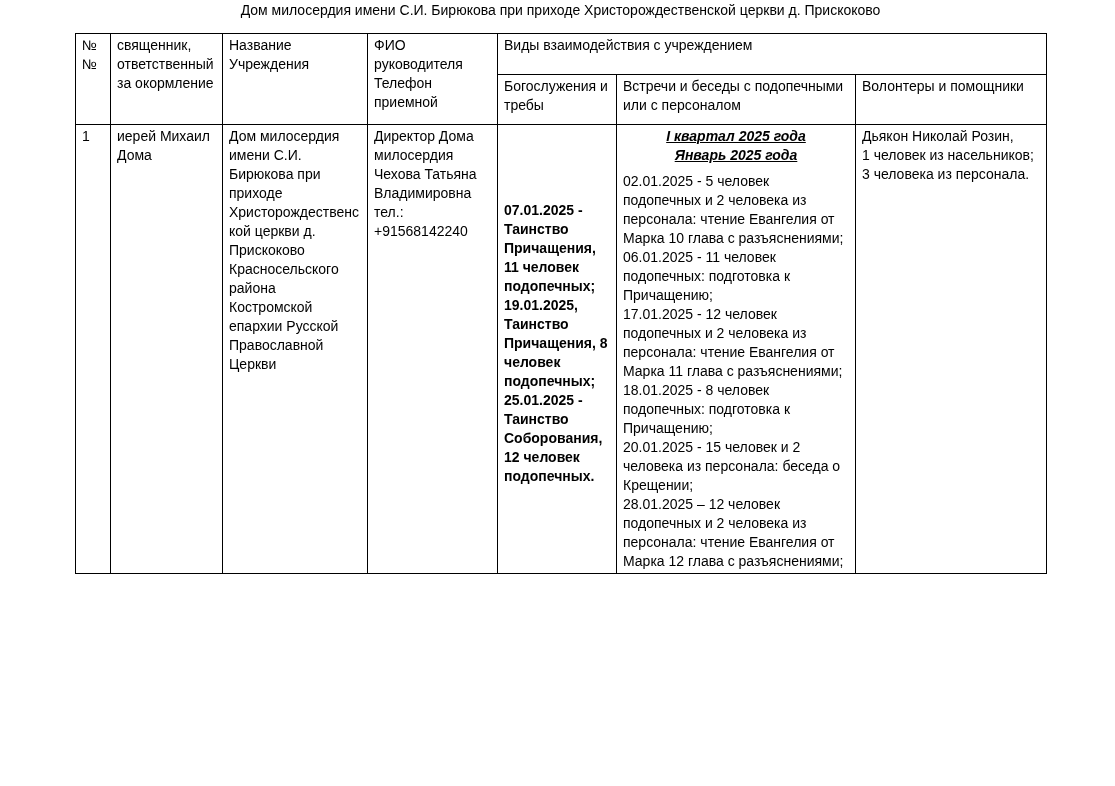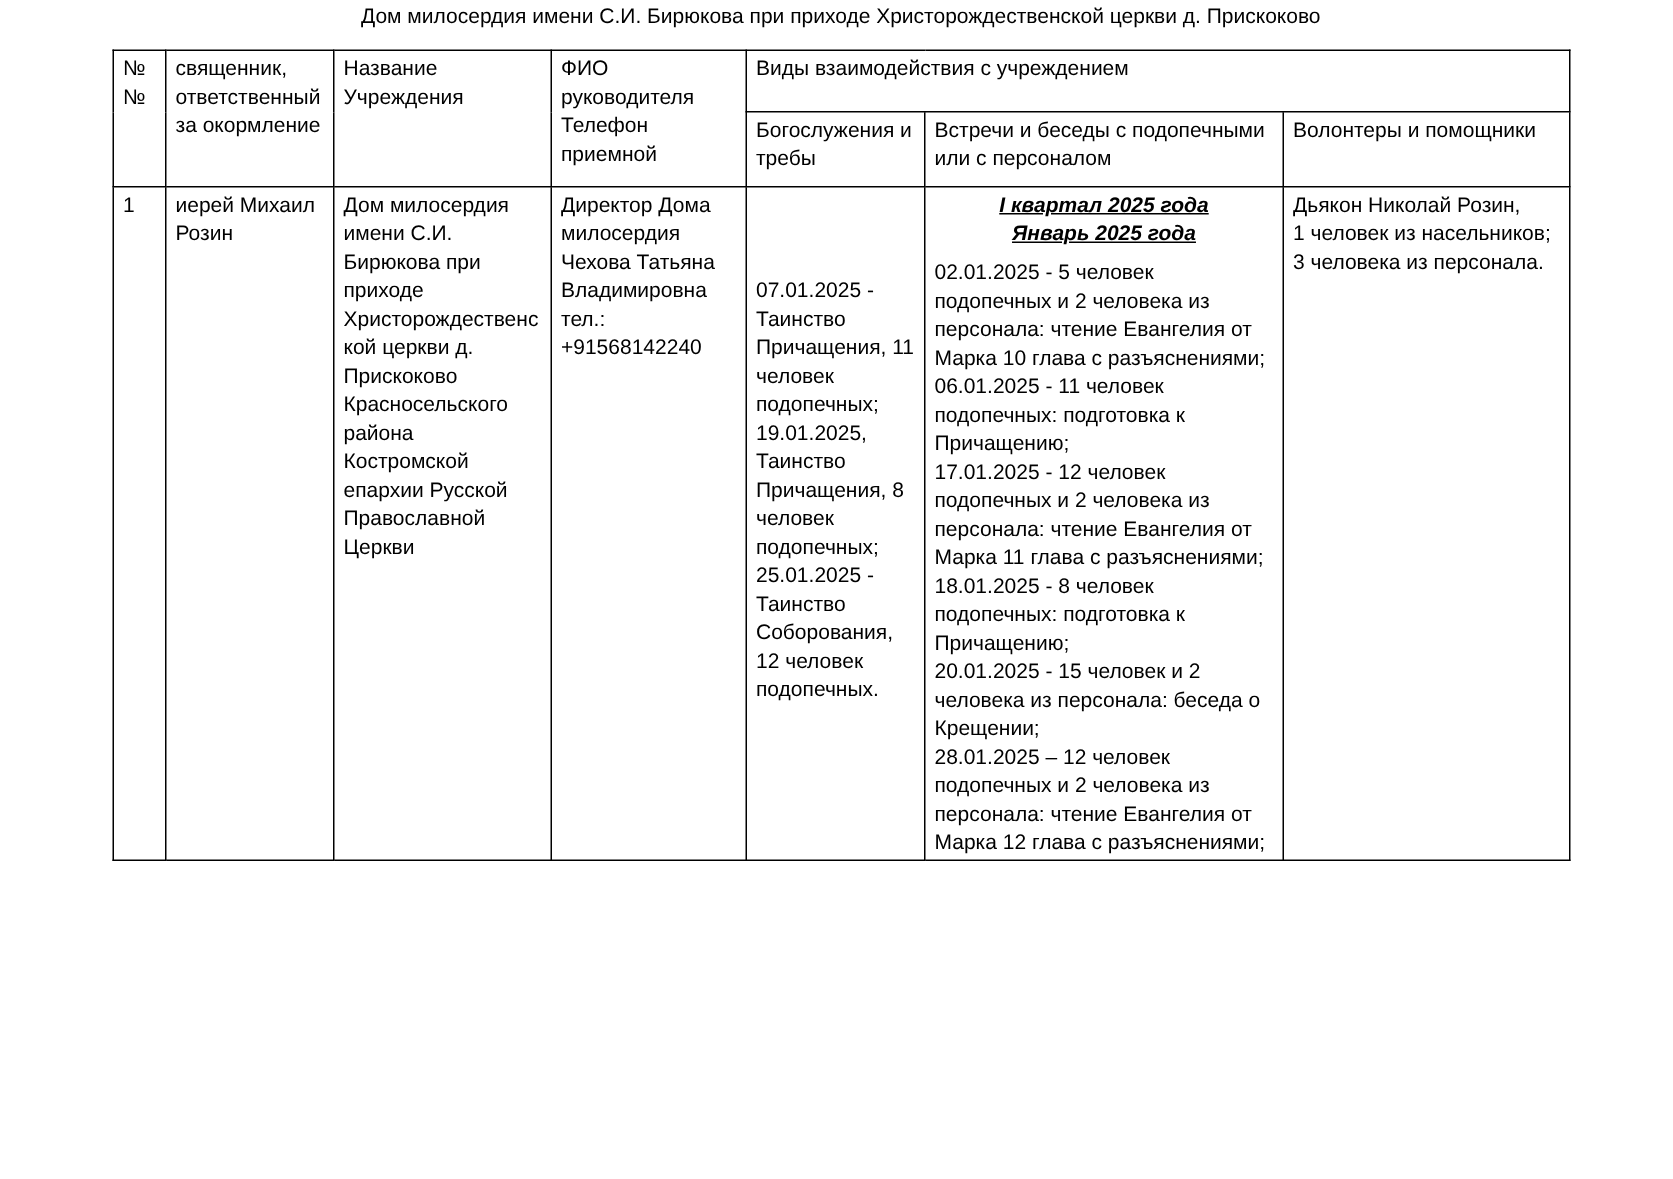--- a/index.html
+++ b/index.html
@@ -46,22 +46,23 @@
   }
   tr.hdr-row-1 { height: 41px; }
   tr.hdr-row-2 { height: 50px; }
   tr.body-row  { height: 430px; }
   .pre { white-space: pre-line; }
   .justify {
     text-align: justify;
     overflow-wrap: break-word;
   }
   .services-text {
-    margin-top: 57px;
+    margin-top: 74px;
     white-space: pre-line;
+    font-weight: bold;
   }
   .q-title {
     text-align: center;
     font-weight: bold;
     font-style: italic;
     text-decoration: underline;
   }
   .meetings-text {
     margin-top: 7px;
     white-space: pre-line;
@@ -101,21 +102,21 @@
 приемной</th>
         <th colspan="3">Виды взаимодействия с учреждением</th>
       </tr>
       <tr class="hdr-row-2">
         <th>Богослужения и требы</th>
         <th>Встречи и беседы с подопечными или с персоналом</th>
         <th>Волонтеры и помощники</th>
       </tr>
       <tr class="body-row">
         <td>1</td>
-        <td>иерей Михаил Розин</td>
+        <td>иерей Михаил Дома</td>
         <td class="justify">Дом милосердия имени С.И. Бирюкова при приходе Христорождественской церкви д. Прискоково Красносельского района Костромской епархии Русской Православной Церкви</td>
         <td>Директор Дома милосердия Чехова Татьяна Владимировна тел.: +91568142240</td>
         <td>
           <div class="services-text">07.01.2025 - Таинство Причащения, 11 человек подопечных;
 19.01.2025, Таинство Причащения, 8 человек подопечных;
 25.01.2025 - Таинство Соборования, 12 человек подопечных.</div>
         </td>
         <td>
           <div class="q-title">I квартал 2025 года</div>
           <div class="q-title">Январь 2025 года</div>

